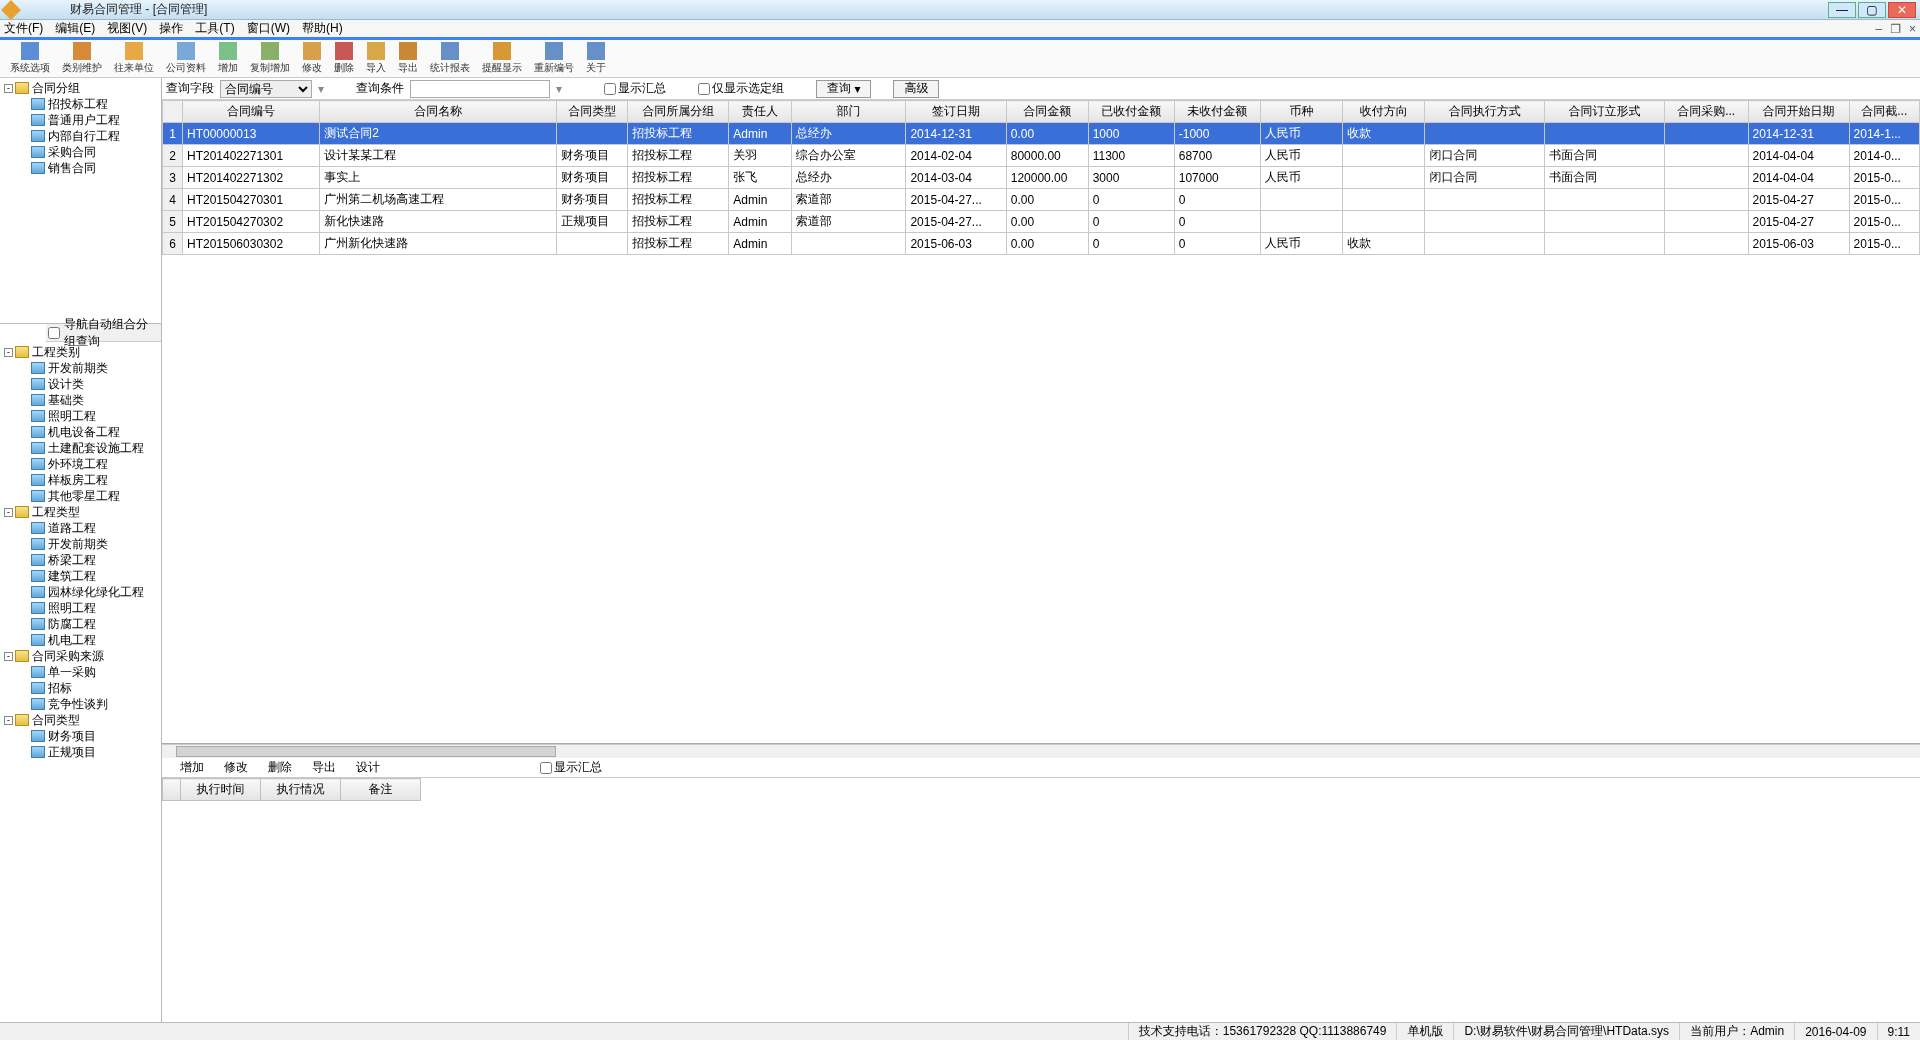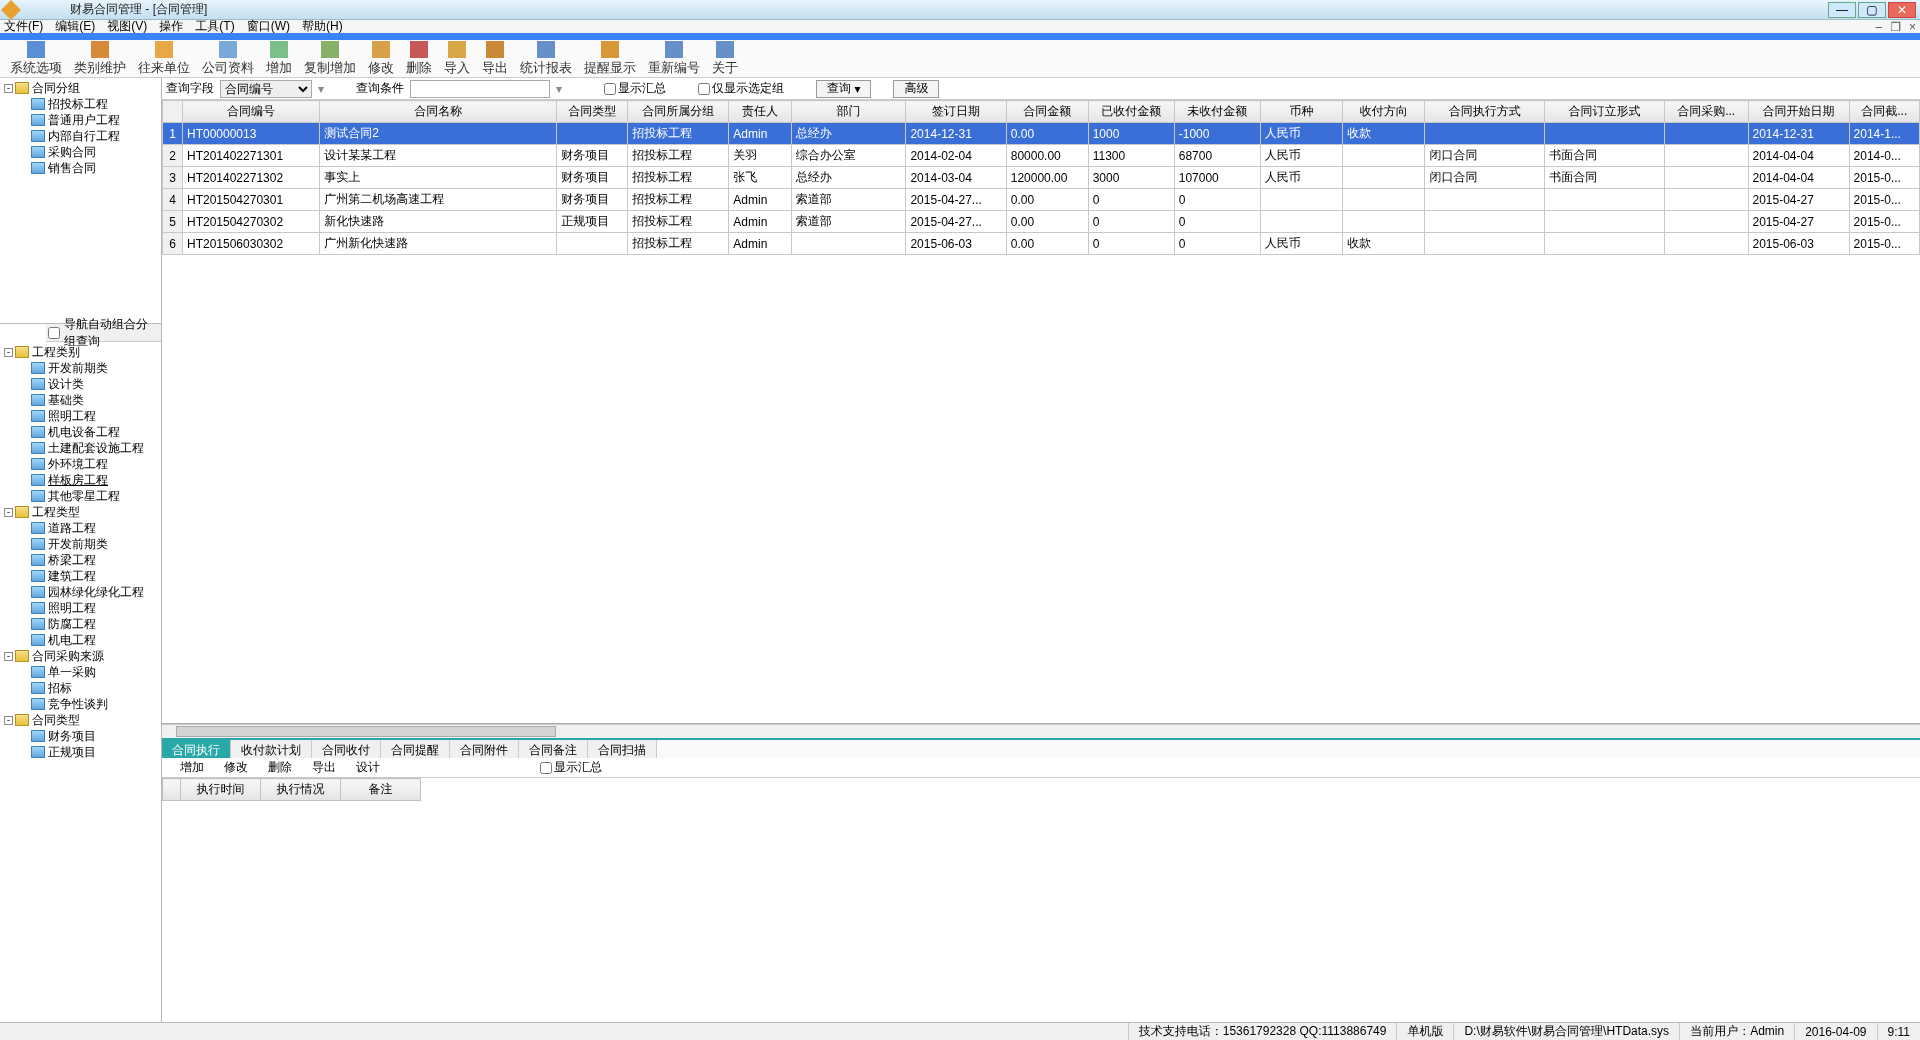--- a/index.html
+++ b/index.html
@@ -3,27 +3,27 @@
 <meta charset="utf-8">
 <style>
 * { margin: 0; padding: 0; box-sizing: border-box; font-family: "SimSun", Arial, sans-serif; font-size: 12px; }
 body { background: #fff; overflow: hidden; }
 .titlebar { height: 20px; background: linear-gradient(#e8f4fd, #c4dff0); display: flex; align-items: center; padding: 0 4px; border-bottom: 1px solid #a0b8cc; }
 .titlebar .app-icon { width: 14px; height: 14px; background: #e8a030; margin-right: 4px; transform: rotate(45deg); }
 .titlebar .title { flex: 1; color: #222; margin-left: 48px; }
 .win-ctrl { display: flex; gap: 2px; }
 .win-btn { width: 28px; height: 16px; display: flex; align-items: center; justify-content: center; border: 1px solid #6a8; background: #cfe8fb; cursor: pointer; }
 .win-btn.close { background: #e76a5a; border-color: #c44; color: #fff; }
-.menubar { height: 20px; background: #f6f6f6; display: flex; align-items: center; padding: 0 4px; gap: 12px; border-bottom: 7px solid #3b82f6; position: relative; }
+.menubar { height: 20px; background: #f6f6f6; display: flex; align-items: center; padding: 0 4px; gap: 12px; border-bottom: 3px solid #3b82f6; position: relative; }
 .menubar span { cursor: pointer; }
 .sub-close { position: absolute; right: 4px; display: flex; gap: 8px; font-size: 11px; color: #555; }
 .toolbar { height: 38px; background: #fafafa; display: flex; align-items: center; border-bottom: 1px solid #ccc; padding: 0 4px; }
 .tb-btn { display: flex; flex-direction: column; align-items: center; justify-content: center; padding: 0 6px; height: 36px; cursor: pointer; }
 .tb-btn .ic { width: 18px; height: 18px; margin-bottom: 1px; }
-.tb-btn .lbl { font-size: 13px; color: #333; }
+.tb-btn .lbl { font-size: 10px; color: #333; }
 .ic1{background:#5a8fd6}.ic2{background:#d68a3a}.ic3{background:#e8a848}.ic4{background:#7aa8d8}.ic5{background:#7ac088}.ic6{background:#88b068}.ic7{background:#d8a048}.ic8{background:#c85858}.ic9{background:#d8a848}.ic10{background:#c88838}.ic11{background:#6890c8}.ic12{background:#d89838}.ic13{background:#6890c8}.ic14{background:#6890c8}
 .main { display: flex; height: calc(100vh - 20px - 20px - 38px - 18px); }
 .left-pane { width: 162px; border-right: 1px solid #b8b8b8; display: flex; flex-direction: column; background: #fff; }
 .tree-panel { flex: 0 0 auto; height: 246px; overflow: auto; border-bottom: 1px solid #bbb; }
 .nav-query { height: 18px; background: #f0f0f0; border-bottom: 1px solid #ccc; display: flex; align-items: center; padding: 0 2px; gap: 4px; margin-left: 46px; }
 .nav-query input[type=checkbox]{width:12px;height:12px}
 .tree-panel2 { flex: 1; overflow: auto; }
 .tree { padding: 2px 0; }
 .tree-node { display: flex; align-items: center; height: 16px; padding-left: 4px; cursor: pointer; white-space: nowrap; }
 .tree-node .exp { width: 9px; height: 9px; border: 1px solid #888; display: flex; align-items: center; justify-content: center; font-size: 9px; line-height: 7px; margin-right: 2px; background:#fff; font-family: monospace; }
@@ -223,21 +223,21 @@
           <div class="tree-node" style="padding-left: 20px;">
             <span class="spacer"></span>
             <span class="tn-icon leaf-ic"></span>
             <span>土建配套设施工程</span>
           </div>
           <div class="tree-node" style="padding-left: 20px;">
             <span class="spacer"></span>
             <span class="tn-icon leaf-ic"></span>
             <span>外环境工程</span>
           </div>
-          <div class="tree-node" style="padding-left: 20px; text-decoration: underline;">
+          <div class="tree-node" style="padding-left: 20px;">
             <span class="spacer"></span>
             <span class="tn-icon leaf-ic"></span>
             <span>样板房工程</span>
           </div>
           <div class="tree-node" style="padding-left: 20px;">
             <span class="spacer"></span>
             <span class="tn-icon leaf-ic"></span>
             <span>其他零星工程</span>
           </div>
           <div class="tree-node">
@@ -496,29 +496,20 @@
               <td>2015-06-03</td>
               <td>2015-0...</td>
             </tr>
           </tbody>
       </table>
     </div>
     <div class="hscroll">
         <div class="thumb"></div>
       </div>
 
-    <div class="detail-tabs" id="detail-tabs">
-        <div class="dtab active">合同执行</div>
-        <div class="dtab">收付款计划</div>
-        <div class="dtab">合同收付</div>
-        <div class="dtab">合同提醒</div>
-        <div class="dtab">合同附件</div>
-        <div class="dtab">合同备注</div>
-        <div class="dtab">合同扫描</div>
-      </div>
     <div class="detail-toolbar">
       <span>增加</span>
       <span>修改</span>
       <span>删除</span>
       <span>导出</span>
       <span>设计</span>
       <span style="width:120px"></span>
       <label class="chk">
           <input type="checkbox" style="">
           <span>显示汇总</span>

